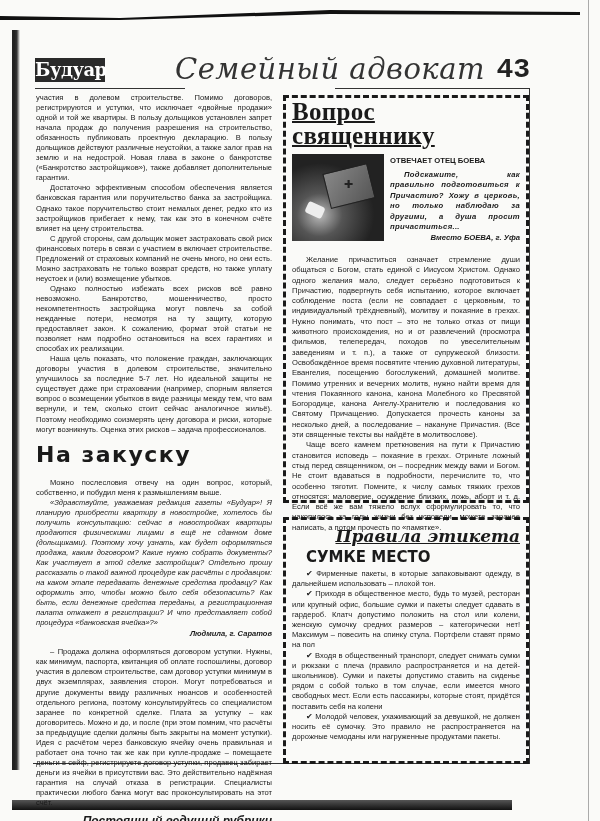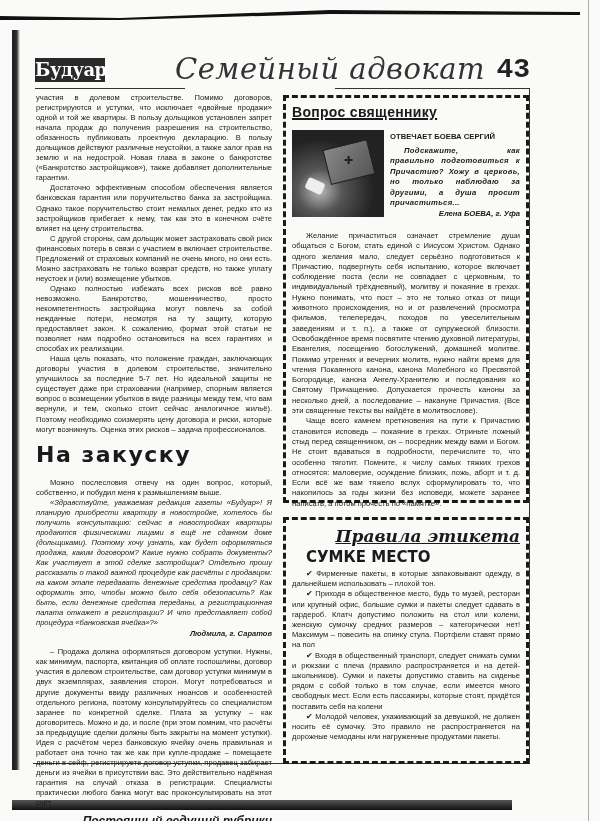--- a/index.html
+++ b/index.html
@@ -27,21 +27,21 @@
   .col-left p.noindent { text-indent: 0; }
   .section-head { font-family: "DejaVu Sans", sans-serif; font-weight: bold; font-size: 22px; letter-spacing: 1.5px; margin: 10px 0 13px 0; line-height: 20px; }
   .letter { font-style: italic; }
   .letter-sign { text-align: right; font-weight: bold; font-style: italic; margin-top: 1px; margin-bottom: 8px; }
   .author { text-align: right; font-weight: bold; font-style: italic; font-size: 12px; line-height: 11px; margin-top: 8px; }
 
   .box { position: absolute; border: 3px dashed #1a1a1a; }
   .box-priest { left: 283px; top: 95px; width: 246px; height: 408px; padding: 2px 6px 4px 6px; }
   .box-etiquette { left: 283px; top: 517px; width: 246px; height: 247px; padding: 4px 6px 4px 6px; }
 
-  .priest-title { font-family: Liberation Sans, sans-serif; font-weight: bold; font-size: 14px; text-decoration: underline; text-decoration-thickness: 2px; line-height: 24px; letter-spacing: 0.3px; }
+  .priest-title { font-family: Liberation Serif, serif; font-weight: bold; font-size: 25px; text-decoration: underline; text-decoration-thickness: 2px; line-height: 24px; letter-spacing: 0.3px; }
   .priest-top { display: flex; margin-top: 6px; }
   .photo { width: 92px; height: 87px; flex: none; position: relative; overflow: hidden;
            background: radial-gradient(ellipse at 30% 70%, #bbb 0%, #555 25%, #222 60%), #333; }
   .photo .book { position: absolute; left: 34px; top: 14px; width: 46px; height: 36px; background: linear-gradient(135deg,#888,#555); transform: rotate(-14deg); border: 1px solid #222; }
   .photo .cross { position: absolute; left: 52px; top: 24px; color: #222; font-size: 11px; }
   .photo .hand { position: absolute; left: 14px; top: 50px; width: 18px; height: 12px; background: #eee; transform: rotate(25deg); border-radius: 3px; }
   .qa { flex: 1; padding-left: 6px; font-size: 7.7px; line-height: 10.5px; }
   .qa-label { font-weight: bold; margin-top: 2px; }
   .qa-q { font-style: italic; font-weight: bold; text-align: justify; text-indent: 14px; letter-spacing: 0.3px; margin-top: 3px; }
   .qa-sign { font-style: italic; font-weight: bold; text-align: right; }
@@ -95,23 +95,23 @@
 
 <div class="box box-priest">
   <div class="priest-title">Вопрос священнику</div>
   <div class="priest-top">
     <div class="photo">
       <div class="book"></div>
       <div class="cross">✚</div>
       <div class="hand"></div>
     </div>
     <div class="qa">
-      <div class="qa-label">ОТВЕЧАЕТ БОЕВА СЕРГИЙ</div>
+      <div class="qa-label">ОТВЕЧАЕТ ОТЕЦ БОЕВА</div>
       <div class="qa-q">Подскажите, как правильно подготовиться к Причастию? Хожу в церковь, но только наблюдаю за другими, а душа просит причаститься...</div>
-      <div class="qa-sign">Елена БОЕВА, г. Уфа</div>
+      <div class="qa-sign">Вместо БОЕВА, г. Уфа</div>
     </div>
   </div>
   <div class="priest-body">
     <p>Желание причаститься означает стремление души общаться с Богом, стать единой с Иисусом Христом. Однако одного желания мало, следует серьёзно подготовиться к Причастию, подвергнуть себя испытанию, которое включает соблюдение поста (если не совпадает с церковным, то индивидуальный трёхдневный), молитву и покаяние в грехах. Нужно понимать, что пост – это не только отказ от пищи животного происхождения, но и от развлечений (просмотра фильмов, телепередач, походов по увеселительным заведениям и т. п.), а также от супружеской близости. Освобождённое время посвятите чтению духовной литературы, Евангелия, посещению богослужений, домашней молитве. Помимо утренних и вечерних молитв, нужно найти время для чтения Покаянного канона, канона Молебного ко Пресвятой Богородице, канона Ангелу-Хранителю и последования ко Святому Причащению. Допускается прочесть каноны за несколько дней, а последование – накануне Причастия. (Все эти священные тексты вы найдёте в молитвослове).</p>
     <p>Чаще всего камнем преткновения на пути к Причастию становится исповедь – покаяние в грехах. Отриньте ложный стыд перед священником, он – посредник между вами и Богом. Не стоит вдаваться в подробности, перечислите то, что особенно тяготит. Помните, к числу самых тяжких грехов относятся: маловерие, осуждение близких, ложь, аборт и т. д. Если всё же вам тяжело вслух сформулировать то, что накопилось за годы жизни без исповеди, можете заранее написать, а потом прочесть по «памятке».</p>
   </div>
 </div>
 
 <div class="box box-etiquette">
   <div class="et-rubric">Правила этикета</div>

